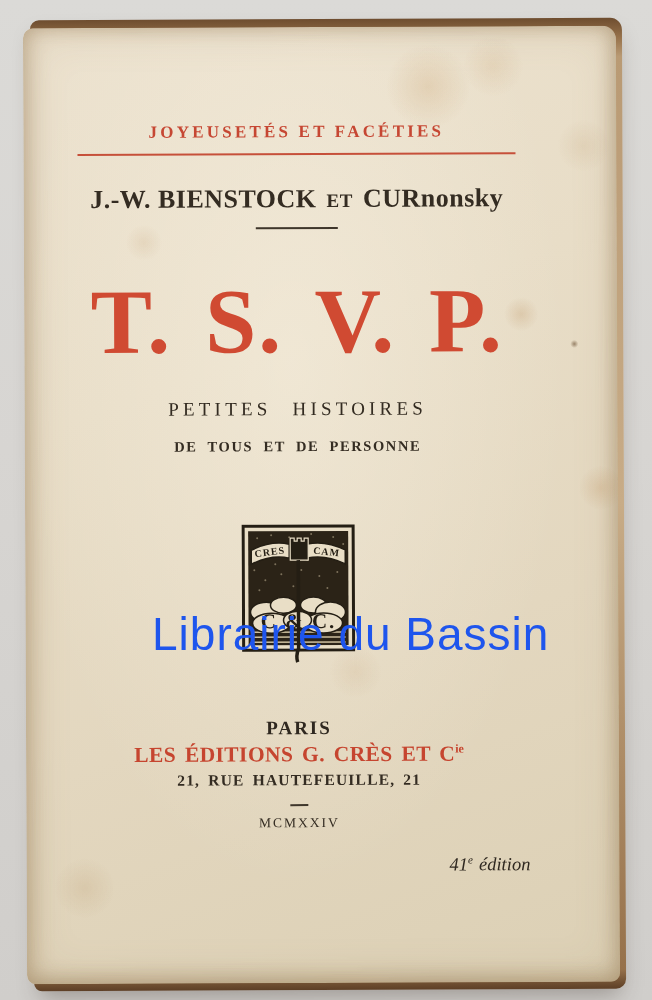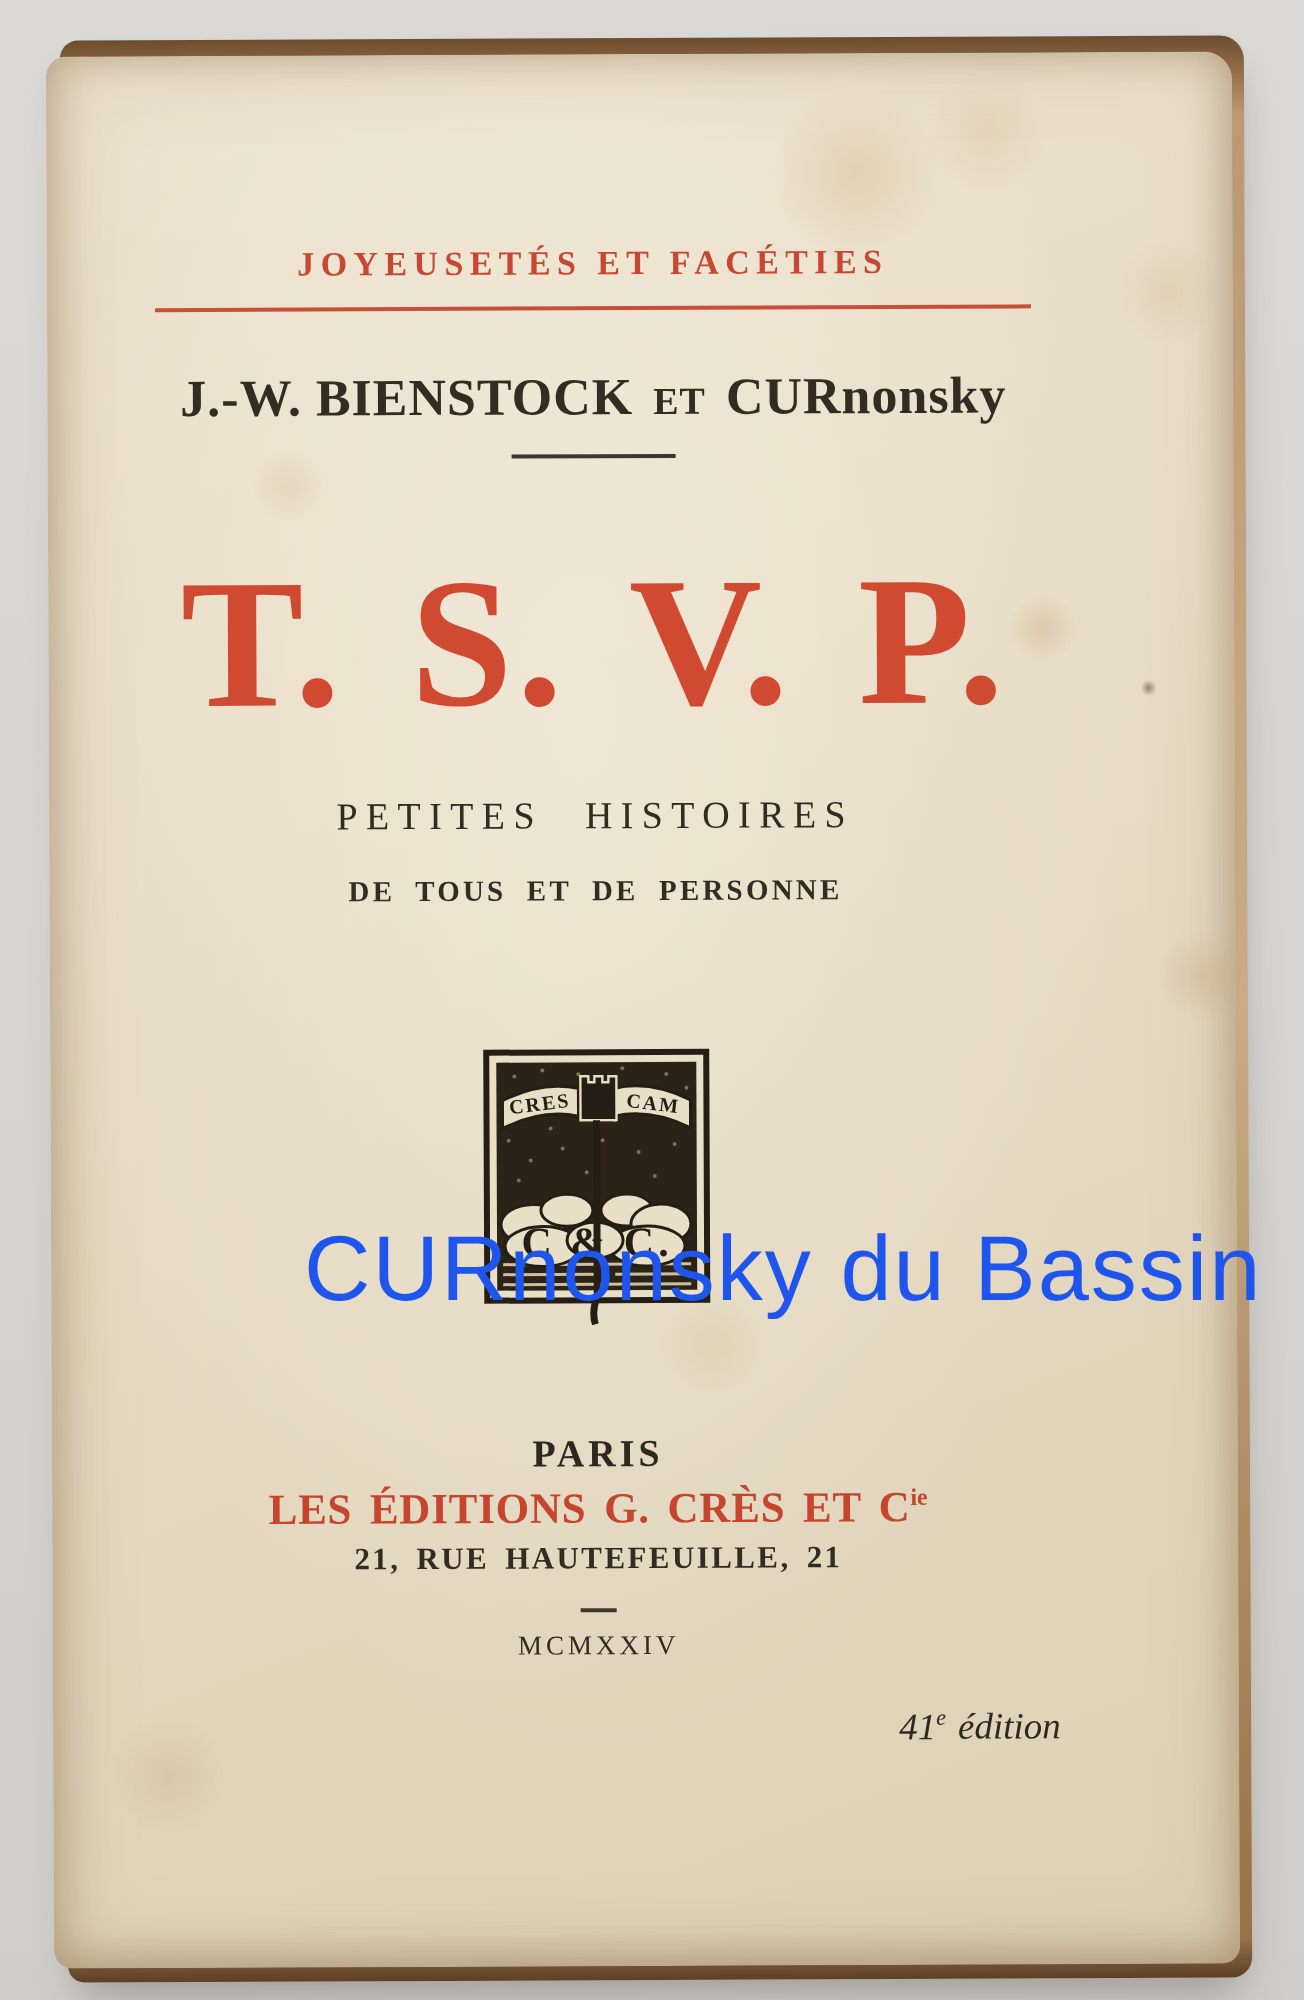--- a/index.html
+++ b/index.html
@@ -166,14 +166,14 @@
       <div class="imprint-rule"></div>
 
       <div class="col year">MCMXXIV</div>
 
       <div class="edition"><span>41</span><sup>e</sup><span class="word">édition</span></div>
 
       <div class="stains"></div>
     </div>
   </div>
 
-  <div class="watermark">CURnonsky du Bassin</div>
+  <div class="watermark">Librairie du Bassin</div>
 </div>
 
 </body></html>

